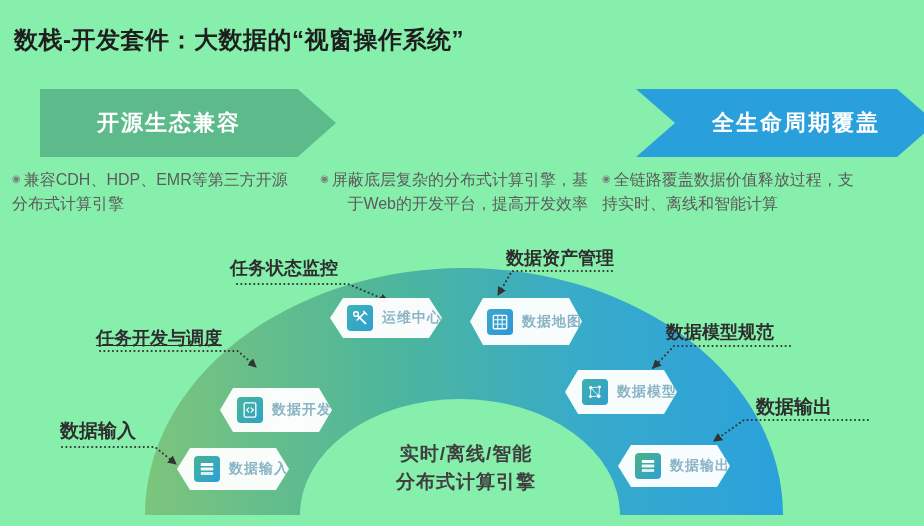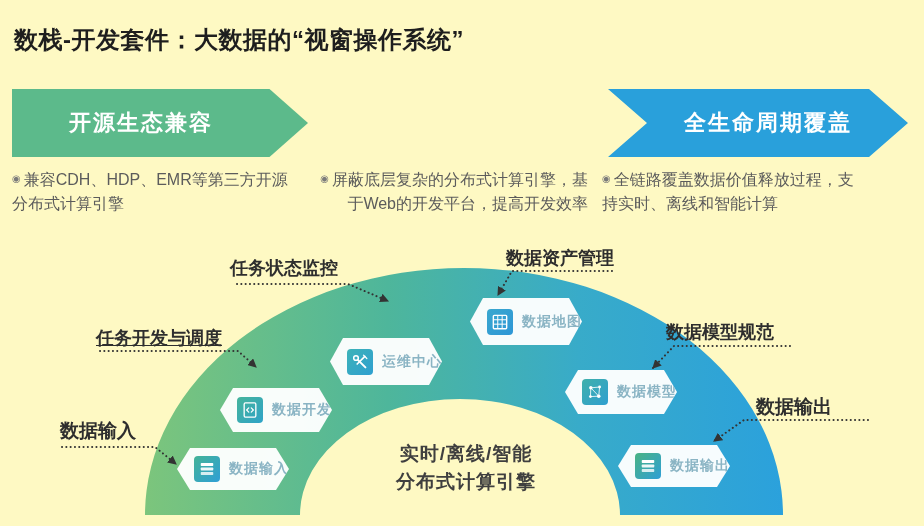--- a/index.html
+++ b/index.html
@@ -1,24 +1,24 @@
 <!DOCTYPE html>
 <html><head>
 <meta charset="utf-8">
 <style>
   html,body{margin:0;padding:0;background:#ffffff;}
   body{font-family:"Liberation Sans","DejaVu Sans",sans-serif;}
-  .stage{position:relative;width:924px;height:526px;background:#fef9c3;overflow:hidden;}
+  .stage{position:relative;width:924px;height:526px;background:#86efac;overflow:hidden;}
 
   
   .title{position:absolute;left:14px;top:24px;font-size:24px;font-weight:bold;color:#1e1e1e;letter-spacing:0.5px;}
 
   
   .banner{position:absolute;top:89px;height:68px;display:flex;align-items:center;justify-content:center;
-          color:#fff;font-size:22px;font-weight:bold;letter-spacing:2px;}
+          color:#fff;font-size:22px;font-weight:bold;letter-spacing:2px;margin-left:28px;}
   .banner span{position:relative;}
   .banner-1{left:12px;width:296px;background:#5cba8b;
             clip-path:polygon(0 0,87% 0,100% 50%,87% 100%,0 100%);padding-right:38px;box-sizing:border-box;}
   .banner-2{left:300px;width:298px;background:#2da7a9;
             clip-path:polygon(0 0,87% 0,100% 50%,87% 100%,0 100%,13% 50%);padding-left:20px;box-sizing:border-box;}
   .banner-3{left:608px;width:300px;background:#29a0db;
             clip-path:polygon(0 0,87% 0,100% 50%,87% 100%,0 100%,13% 50%);padding-left:20px;box-sizing:border-box;}
 
   
   .desc{position:absolute;top:167px;font-size:16px;line-height:24px;color:#5c5c5c;}
@@ -29,21 +29,21 @@
 
   
   .arch-svg{position:absolute;left:0;top:0;pointer-events:none;}
 
   
   .node{position:absolute;background:rgba(255,255,255,0.96);display:flex;align-items:center;
         padding-left:17px;box-sizing:border-box;
         clip-path:polygon(13px 0,calc(100% - 13px) 0,100% 50%,calc(100% - 13px) 100%,13px 100%,0 50%);}
   .node .nicon{width:26px;height:26px;border-radius:4px;flex:0 0 auto;display:flex;align-items:center;justify-content:center;}
   .node .nlabel{margin-left:9px;font-size:14px;font-weight:bold;color:#8ab4c4;letter-spacing:1px;white-space:nowrap;}
-  .n-ops   {left:330px;top:298px;width:112px;height:47px;margin-top:40px;}
+  .n-ops   {left:330px;top:298px;width:112px;height:40px;}
   .n-map   {left:470px;top:298px;width:112px;height:47px;}
   .n-dev   {left:220px;top:388px;width:112px;height:44px;}
   .n-model {left:565px;top:370px;width:112px;height:44px;}
   .n-input {left:177px;top:448px;width:112px;height:42px;}
   .n-output{left:618px;top:445px;width:112px;height:42px;}
   .bg-ops   {background:linear-gradient(135deg,#3db3b8,#2f9fd0);}
   .bg-map   {background:linear-gradient(135deg,#3aa8cf,#2e96d6);}
   .bg-dev   {background:linear-gradient(135deg,#46b49b,#2fa3c8);}
   .bg-model {background:linear-gradient(135deg,#3fb0ab,#2f9fd0);}
   .bg-input {background:linear-gradient(135deg,#44b397,#2f9fd6);}

